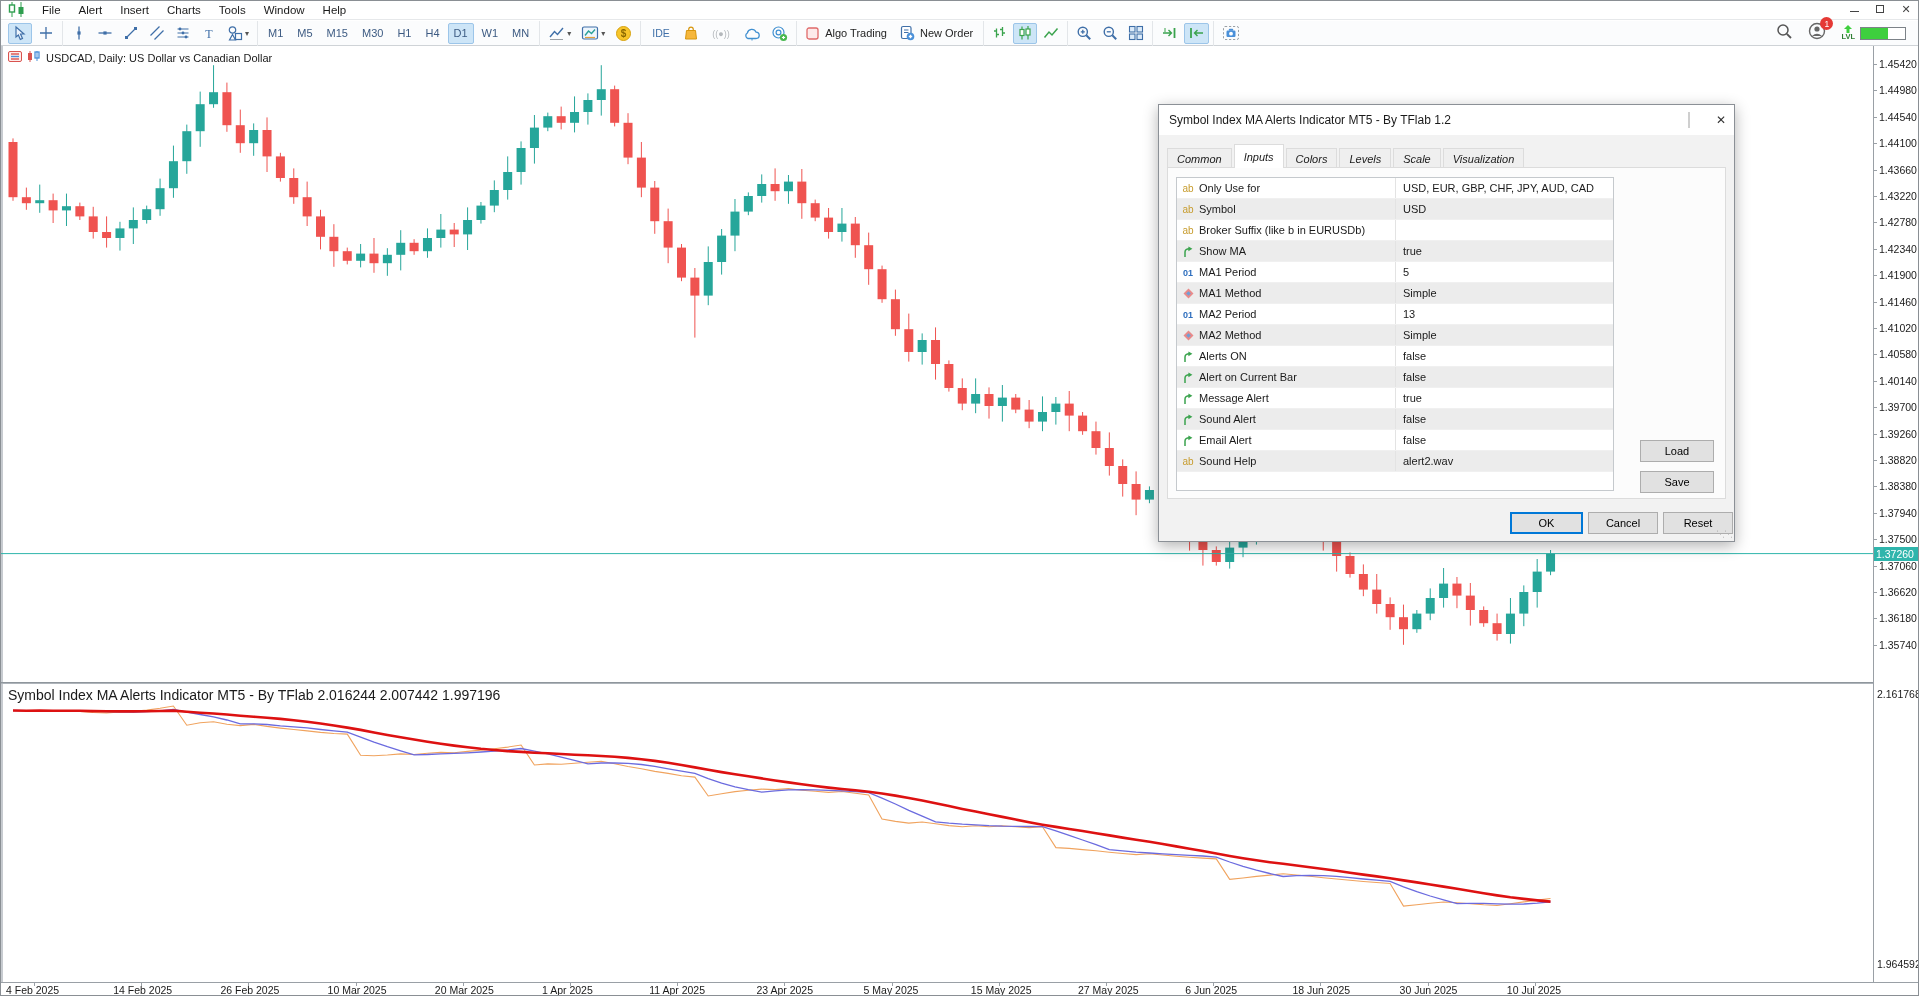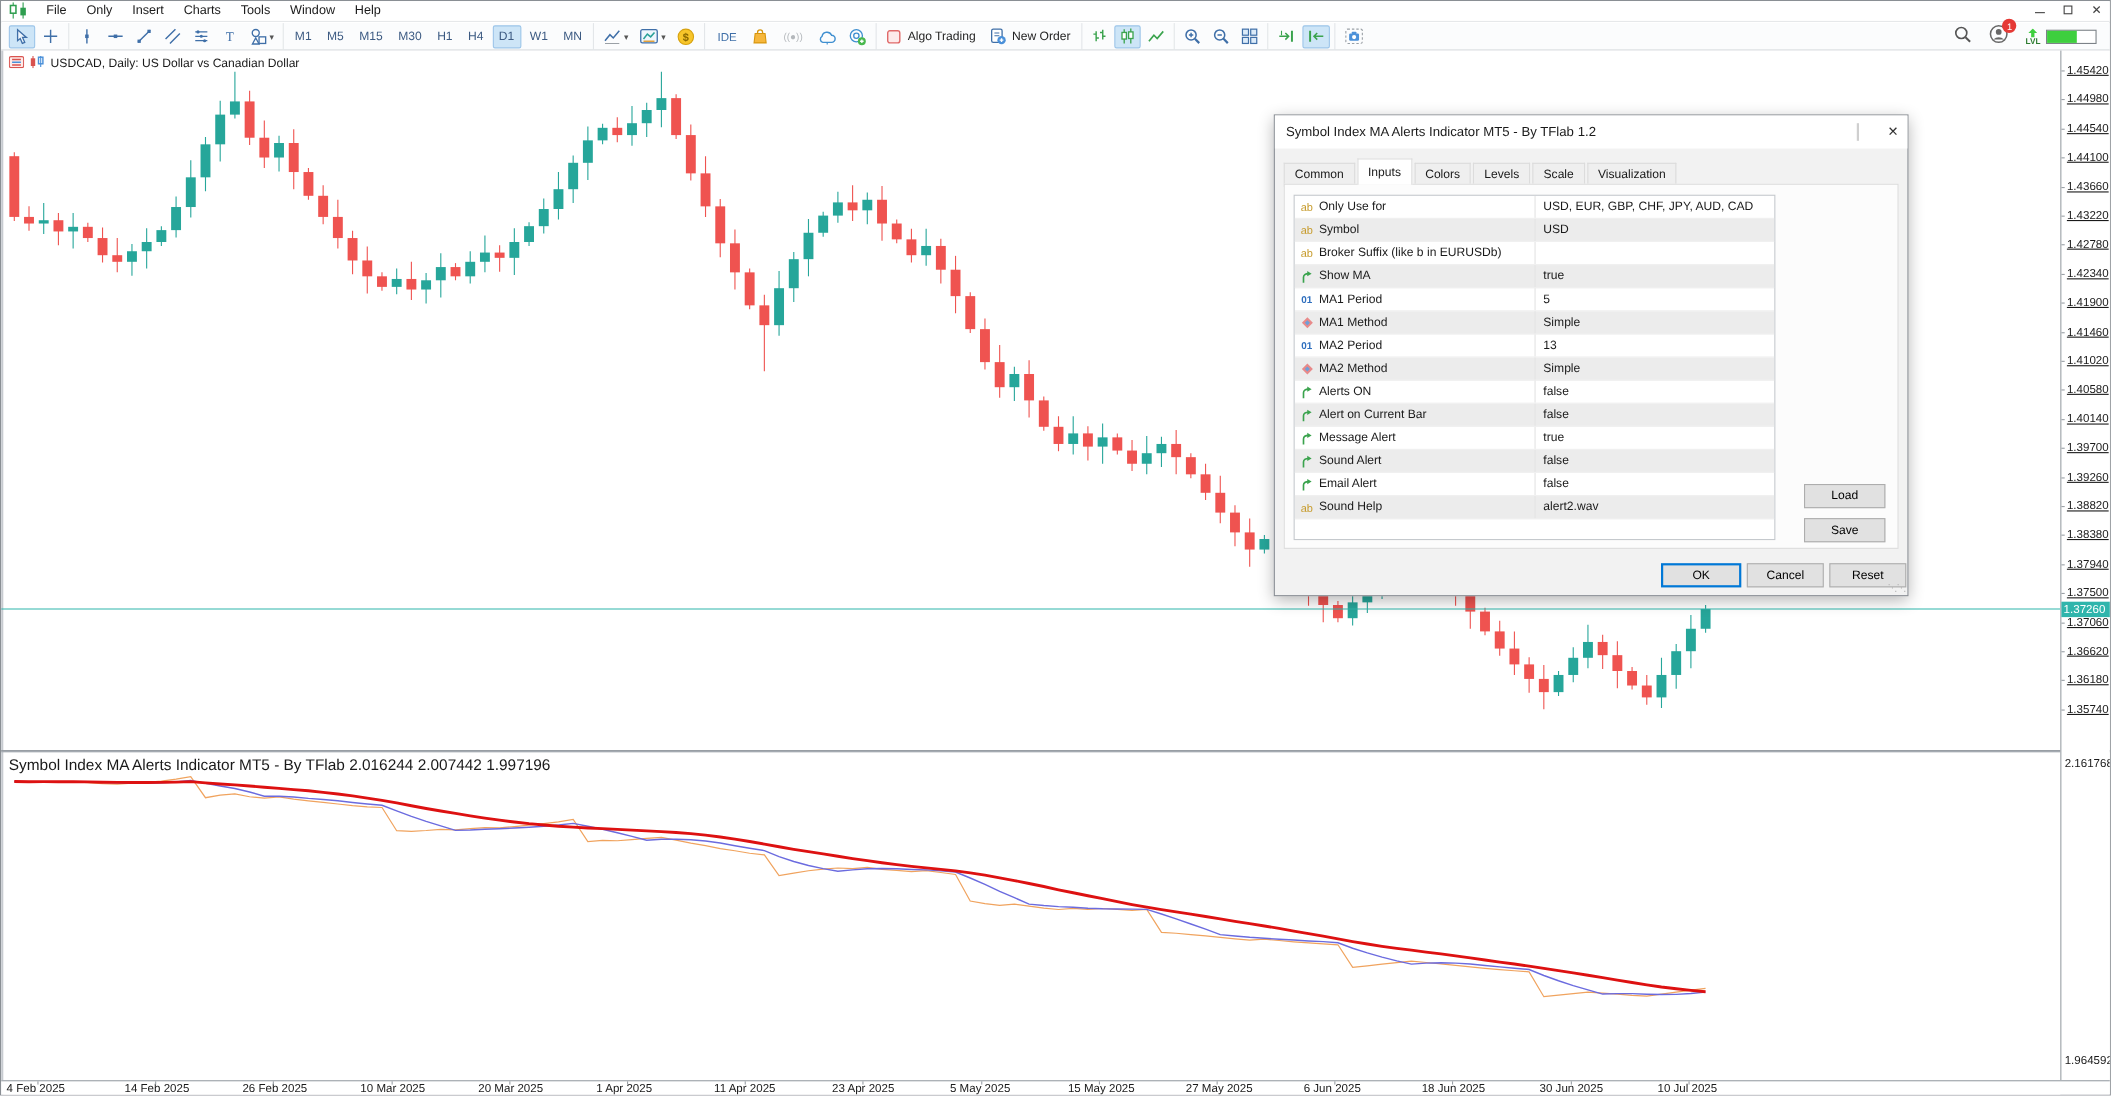--- a/index.html
+++ b/index.html
@@ -51,39 +51,39 @@
   .wm-en { font-size:15px; color:#a9adb2; letter-spacing:.5px; }
   
   .chart-frame { position:absolute; top:45px; left:0; width:1872px; height:951px; border-left:2px solid #c7cbd0; background:#fff; }
   #price-svg { position:absolute; top:45px; left:0; }
   #ind-svg { position:absolute; top:683px; left:0; }
   .chart-title { position:absolute; left:7px; top:50px; font-size:11px; display:flex; align-items:center; gap:5px; z-index:3; }
   .pane-sep { position:absolute; top:681px; left:0; width:1919px; height:2px; background:#aeb4ba; border-top:1px solid #8f969c; }
   .ind-label { position:absolute; left:7px; top:686px; font-size:14px; z-index:3; }
   .price-axis { position:absolute; top:45px; left:1872px; width:47px; height:936px; border-left:1px solid #9aa0a6;
     font-size:10.5px; background:#fff; }
-  .pa-label { position:absolute; left:5px; height:12px; line-height:12px;text-decoration:underline; }
+  .pa-label { position:absolute; left:5px; height:12px; line-height:12px; }
   .pa-label::before { content:""; position:absolute; left:-5px; top:6px; width:3px; border-top:1px solid #9aa0a6; }
   .pa-tag { position:absolute; left:0; width:47px; color:#fff; padding:1px 0 1px 2px; font-size:10.5px; }
   .ind-axis-label { position:absolute; left:3px; font-size:10.5px; }
   .date-axis { position:absolute; top:981px; left:0; width:1919px; height:15px; border-top:1px solid #9aa0a6;
     background:#fff; font-size:10.5px; }
   .da-label { position:absolute; top:1px; }
   .da-tick { position:absolute; top:0; width:1px; height:3px; background:#9aa0a6; }
   
   .dialog { position:absolute; left:1157px; top:103px; width:577px; height:438px; background:#f2f2f2;
     border:1px solid #8b9096; box-shadow:0 4px 14px rgba(0,0,0,.3); font-size:11px; z-index:10; }
   .dlg-title { position:relative; height:30px; background:#fff; display:flex; align-items:center; padding-left:10px; font-size:12px; }
   .dlg-controls { position:absolute; right:8px; top:0; height:30px; display:flex; align-items:center; gap:26px; }
   .dlg-min { width:10px; border-bottom:1.4px solid #333; height:5px; }
   .dlg-max { width:9px; height:9px; border:1.2px solid #cfcfcf; }
   .dlg-x { font-size:12px; color:#333; line-height:1; }
   .dlg-tabs { position:absolute; top:36px; left:8px; right:8px; height:27px; display:flex; align-items:flex-end; }
   .dlg-tab { padding:4px 9px 5px; border:1px solid #dcdcdc; border-bottom:none; background:#efefef; margin-right:2px;
-    position:relative; top:2px; font-size:11px; }
+    position:relative; top:2px; font-size:11px;font-style:italic; }
   .dlg-tab.active { background:#fff; top:0; padding-top:6px; z-index:2; }
   .tab-page { position:absolute; left:8px; top:62px; width:559px; height:332px; border:1px solid #dcdcdc; background:#fcfcfc; }
   .dlg-table { position:absolute; left:8px; top:9px; width:438px; height:314px; background:#fff;
     border:1px solid #c5c9cd; overflow:hidden; }
   .tbl-head { display:grid; grid-template-columns:218px 1fr; height:19px; line-height:19px; border-bottom:1px solid #e3e3e3; color:#333; }
   .tbl-head .h1 { padding-left:7px; }
   .tbl-head .h2 { padding-left:7px; border-left:1px solid #e3e3e3; }
   .tbl-row { display:grid; grid-template-columns:22px 196px 1fr; height:21px; align-items:center; border-bottom:1px solid #f0f0f0; }
   .tbl-row.alt { background:#ececec; }
   .cell-icon { display:flex; justify-content:center; }
@@ -102,21 +102,21 @@
     <span class="mt-logo">
       <svg width="20" height="15" viewBox="0 0 20 15">
         <line x1="5" y1="0" x2="5" y2="15" stroke="#2e9e4f" stroke-width="1"></line>
         <rect x="2.5" y="3" width="5" height="7" fill="#fff" stroke="#2e9e4f" stroke-width="1.4"></rect>
         <line x1="14" y1="0" x2="14" y2="15" stroke="#2e9e4f" stroke-width="1"></line>
         <rect x="11.5" y="5" width="5" height="7" fill="#2e9e4f"></rect>
       </svg>
     </span>
     <div style="display:flex;">
         <div class="menu-item">File</div>
-        <div class="menu-item">Only</div>
+        <div class="menu-item">Alert</div>
         <div class="menu-item">Insert</div>
         <div class="menu-item">Charts</div>
         <div class="menu-item">Tools</div>
         <div class="menu-item">Window</div>
         <div class="menu-item">Help</div>
       </div>
     <div class="win-controls">
       <span class="wc-btn">
           <span class="wc-min-glyph"></span>
         </span>

